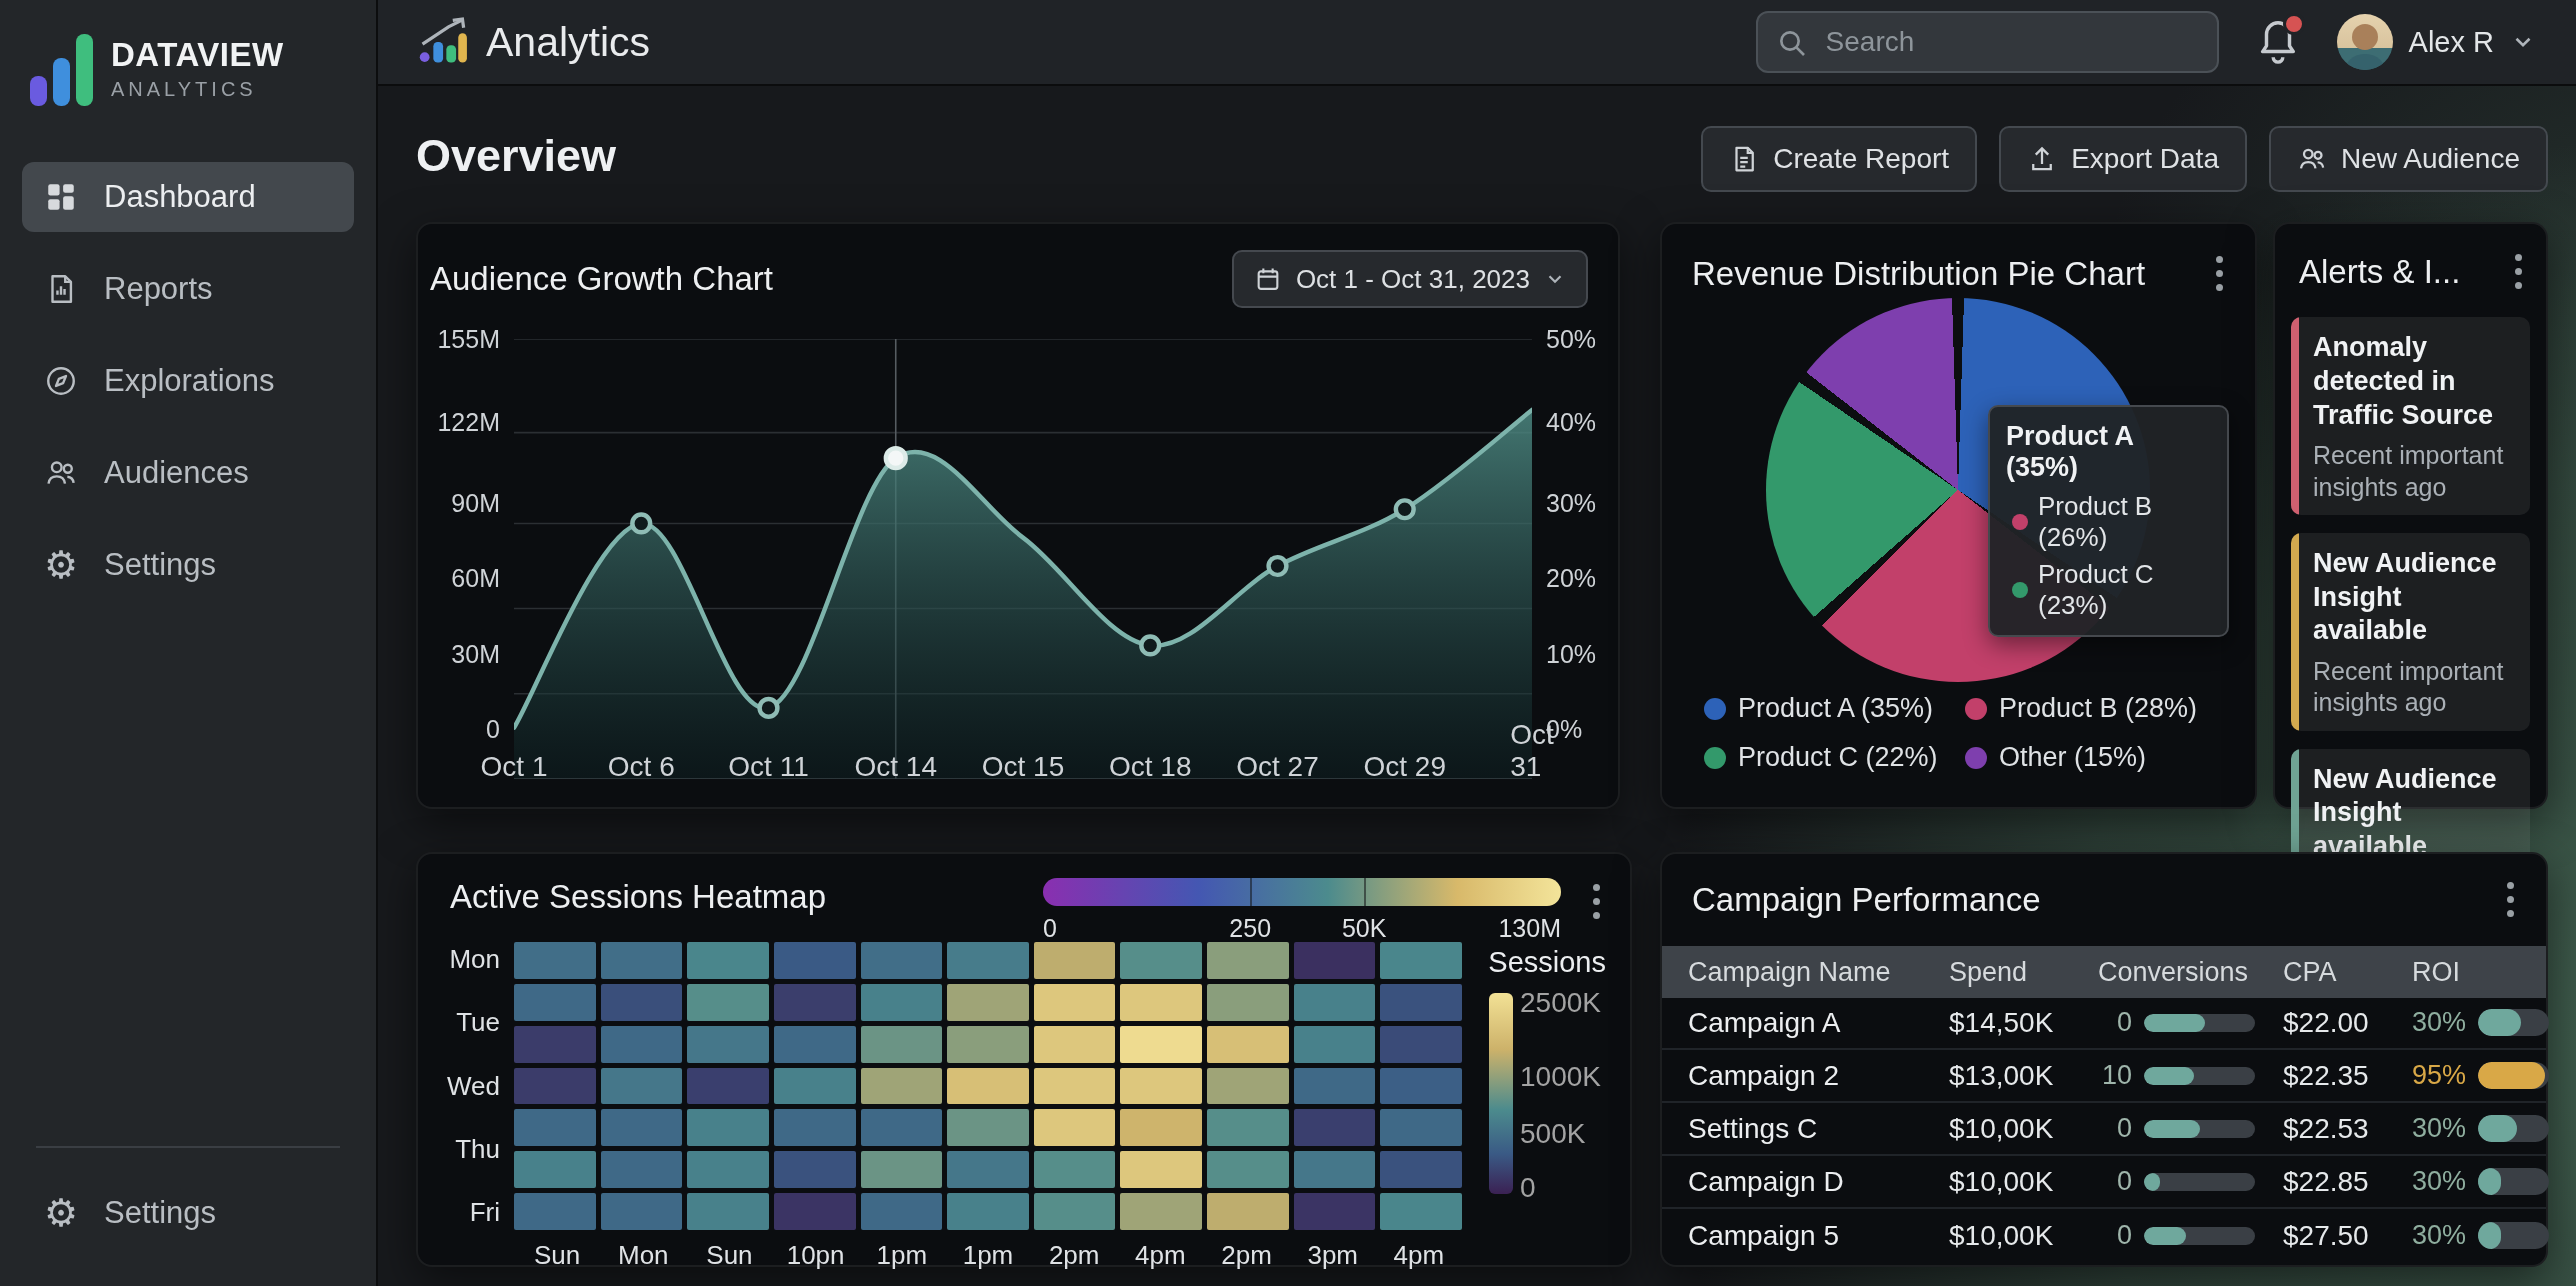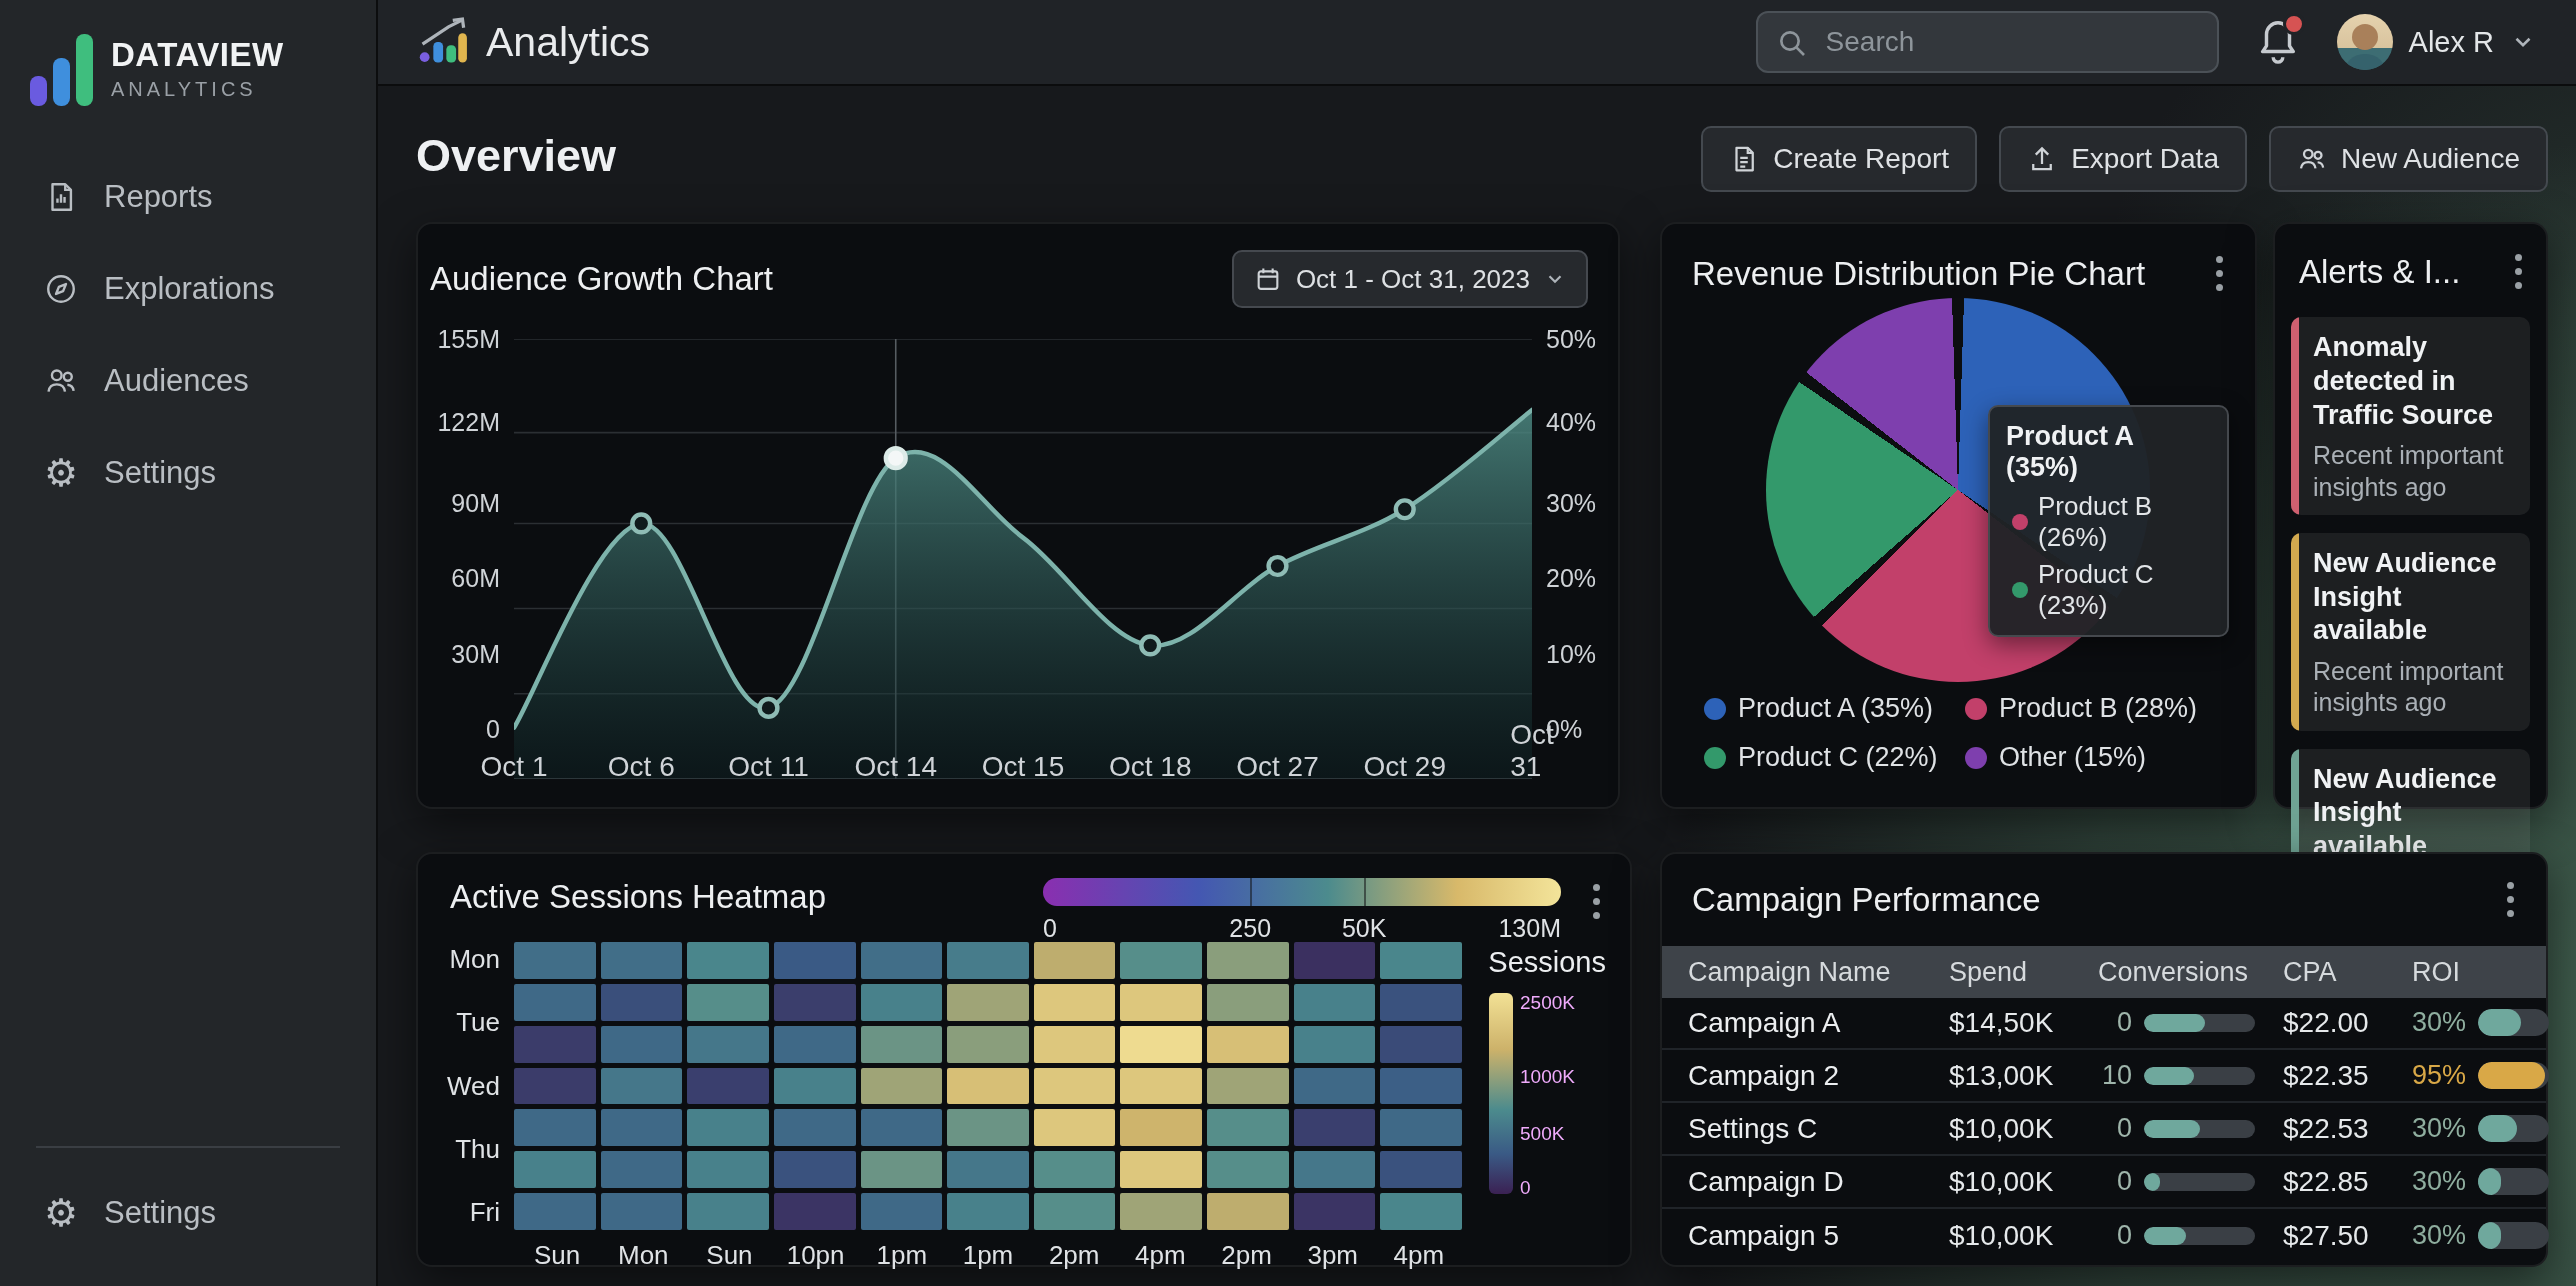--- a/index.html
+++ b/index.html
@@ -108,21 +108,21 @@
   .hm-rows { position:absolute; left:18px; top:90px; width:64px; height:284px; display:flex; flex-direction:column; justify-content:space-between; text-align:right; }
   .hm-rows span { font-size:26px; color:#dfe2e5; }
   #hm-grid { position:absolute; left:96px; top:88px; width:948px; height:288px; display:grid; grid-template-columns:repeat(11,1fr); grid-template-rows:repeat(7,1fr); gap:5px; background:#0b0d10; }
   #hm-grid i { border-radius:2px; }
   .hm-cols { position:absolute; left:96px; top:386px; width:948px; display:grid; grid-template-columns:repeat(11,1fr); }
   .hm-cols span { text-align:center; font-size:26px; color:#dfe2e5; }
   .hm-right-title { position:absolute; right:24px; top:92px; font-size:29px; font-weight:500; color:#eceef0; }
   .hm-cbar { position:absolute; right:117px; top:139px; width:24px; height:201px; border-radius:6px;
     background:linear-gradient(180deg,#f2e195 0%,#cdb26a 28%,#4c8b8d 58%,#3a5a85 80%,#3b2153 100%); }
   .hm-cbar-ticks { position:absolute; right:24px; top:139px; height:201px; width:86px; }
-  .hm-cbar-ticks span { position:absolute; left:0; transform:translateY(-50%); font-size:19px; color:#f0abfc; }
+  .hm-cbar-ticks span { position:absolute; left:0; transform:translateY(-50%); font-size:28px; color:#a3a3a3; }
 
   
   #campaign { left:1282px; top:766px; width:888px; height:415px; }
   .cp-head { display:flex; align-items:center; justify-content:space-between; padding:22px 26px 0 30px; }
   .cp-header-row { position:absolute; left:0; right:0; top:92px; height:52px; background:#3e4349; display:grid; grid-template-columns:261px 149px 185px 129px 137px; align-items:center; padding:0 26px; }
   .cp-header-row span { font-size:27px; color:#d6dadd; }
   .cp-body { position:absolute; left:0; right:0; top:143px; bottom:6px; }
   .cp-row { display:grid; grid-template-columns:261px 149px 185px 129px 137px; align-items:center; height:53px; padding:0 26px; border-bottom:2px solid #202429; cursor:default; }
   .cp-row:last-child { border-bottom:none; }
   .cp-name { font-size:28px; color:#eceef0; }
@@ -149,20 +149,29 @@
           <i></i>
           <i></i>
           <i></i>
         </span>
       <span>
         <div class="brand-name">DATAVIEW</div>
         <div class="brand-sub">ANALYTICS</div>
       </span>
     </div>
     <nav class="nav">
+      <div class="nav-item active">
+        <svg class="ic" width="34" height="34" viewBox="0 0 24 24" fill="#d7dadd">
+            <rect x="3" y="3" width="8" height="8" rx="1.5"></rect>
+            <rect x="13.5" y="3" width="7.5" height="6" rx="1.5"></rect>
+            <rect x="3" y="13.5" width="8" height="7.5" rx="1.5"></rect>
+            <rect x="13.5" y="11.5" width="7.5" height="9.5" rx="1.5"></rect>
+          </svg>
+        <span>Dashboard</span>
+      </div>
       <div class="nav-item">
         <svg class="ic" width="34" height="34" viewBox="0 0 24 24" fill="none" stroke="#b9bec3" stroke-width="1.7">
             <path d="M6 3h9l4 4v14H6z" stroke-linejoin="round"></path>
             <path d="M15 3v4h4"></path>
             <path d="M9.5 16v-3M12 16v-6M14.5 16v-4"></path>
           </svg>
         <span>Reports</span>
       </div>
       <div class="nav-item">
         <svg class="ic" width="34" height="34" viewBox="0 0 24 24" fill="none" stroke="#b9bec3" stroke-width="1.7">

